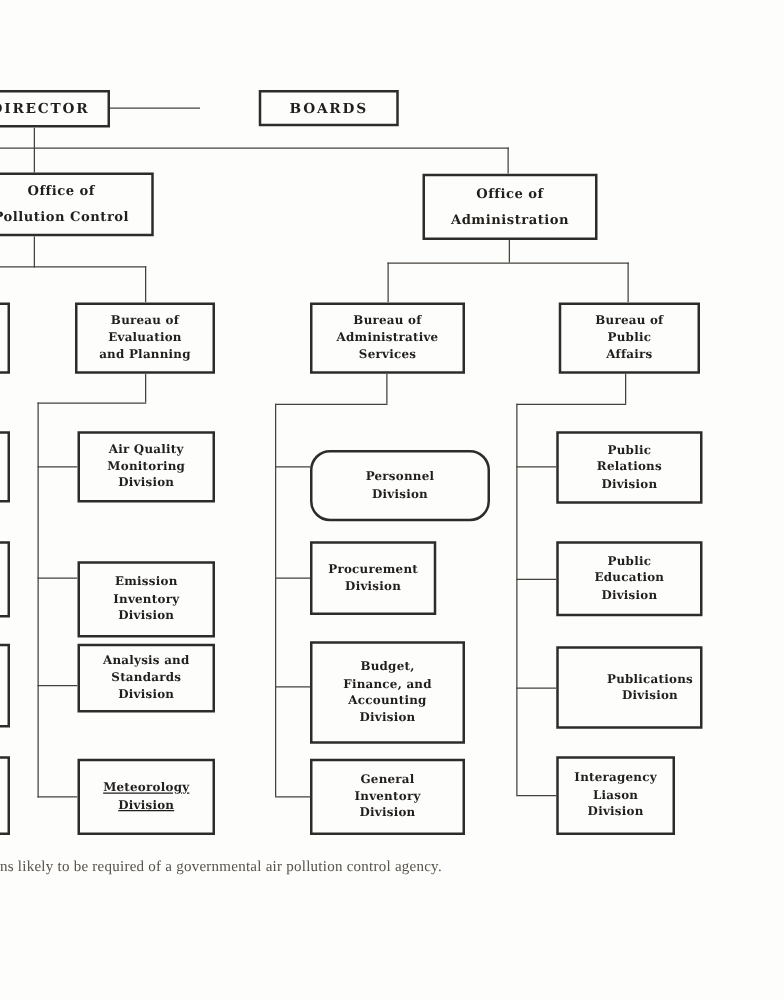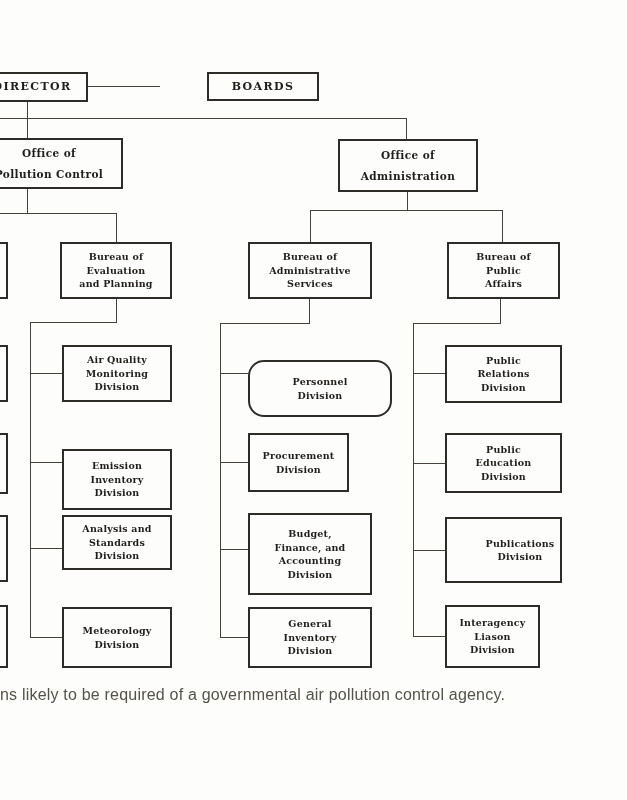--- a/index.html
+++ b/index.html
@@ -50,36 +50,36 @@
   .sliver{position:absolute;box-sizing:border-box;left:-40px;width:48px;background:#fdfdfc;border:2px solid #2e2c28;}
   #sl-1{top:242px;height:57px;}
   #sl-2{top:345px;height:57px;}
   #sl-3{top:433px;height:61px;}
   #sl-4{top:515px;height:67px;}
   #sl-5{top:605px;height:63px;}
   
   #b-air{left:62px;top:345px;width:110px;height:57px;}
   #b-emission{left:62px;top:432px;width:110px;height:61px;margin-top:17px;}
   #b-analysis{left:62px;top:515px;width:110px;height:55px;}
-  #b-meteo{left:62px;top:607px;width:110px;height:61px;}
+  #b-meteo{left:62px;top:607px;width:110px;height:61px;text-decoration:underline;}
   
   #b-personnel{left:248px;top:360px;width:144px;height:57px;border-radius:16px;}
   #b-procurement{left:248px;top:433px;width:101px;height:59px;}
   #b-budget{left:248px;top:513px;width:124px;height:82px;}
   #b-general{left:248px;top:607px;width:124px;height:61px;}
   
   #b-pr{left:445px;top:345px;width:117px;height:58px;}
   #b-pe{left:445px;top:433px;width:117px;height:60px;}
   #b-pubs{left:445px;top:517px;width:117px;height:66px;padding-left:33px;}
   #b-liason{left:445px;top:605px;width:95px;height:63px;}
   
   #caption{
     position:absolute;left:0px;top:686px;width:600px;
-    font-family:Liberation Sans, sans-serif;
-    font-size:16px;color:#55524a;letter-spacing:.2px;
+    font-family:Liberation Serif, serif;
+    font-size:12px;color:#55524a;letter-spacing:.2px;
   }
 </style>
 </head>
 <body>
 
 <div id="canvas">
 
   <div class="ln h" style="left:88px;top:86px;width:72px;"></div>
   <div class="ln v" style="left:27px;top:102px;height:37px;"></div>
   <div class="ln h" style="left:-10px;top:118px;width:417px;"></div>

